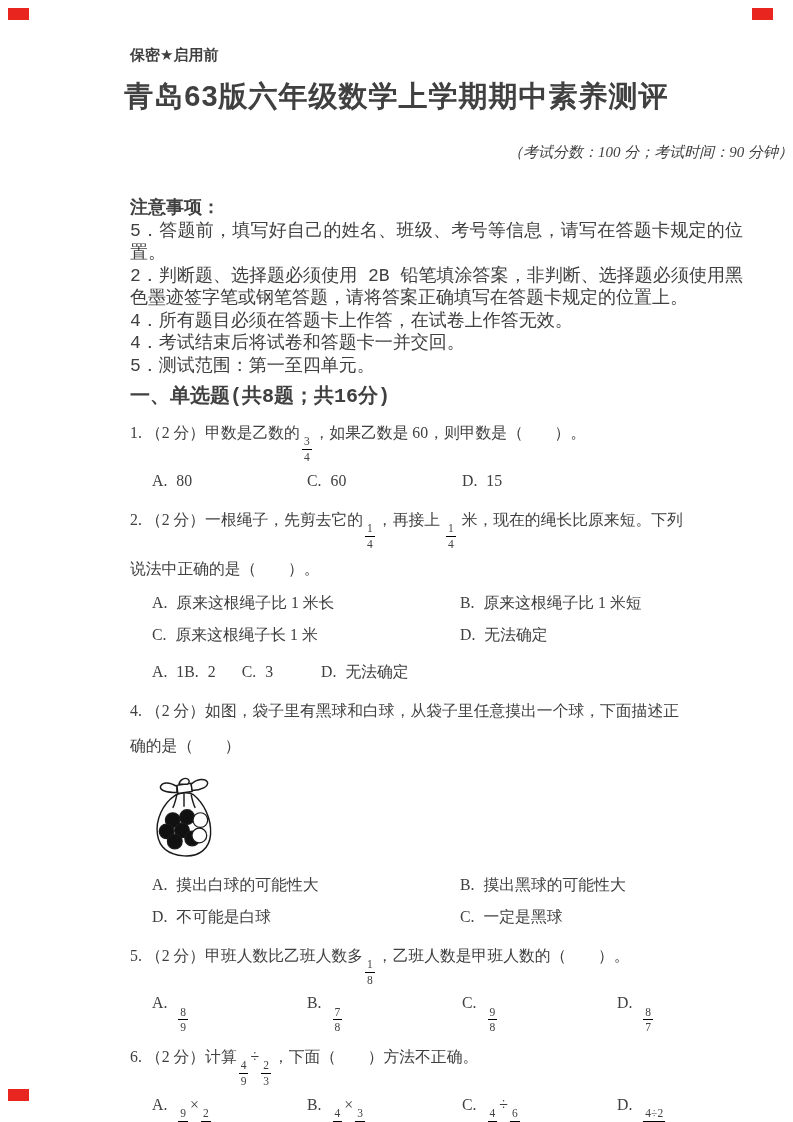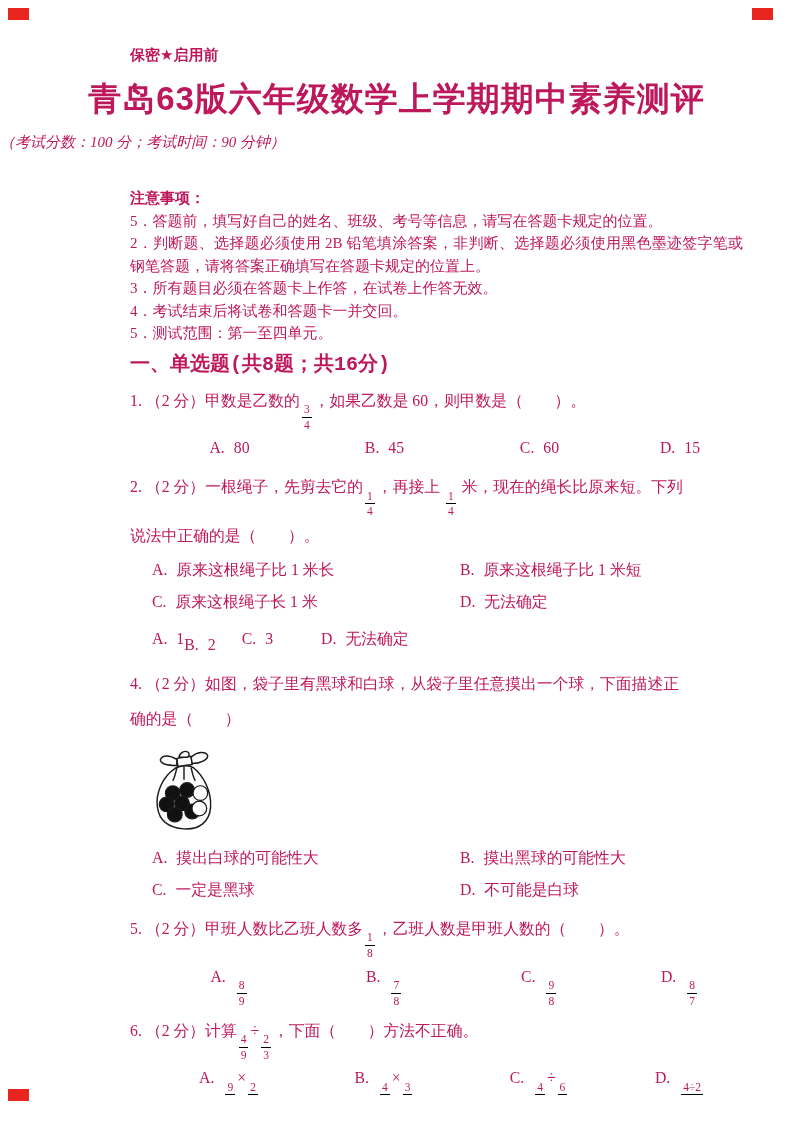--- a/index.html
+++ b/index.html
@@ -1,41 +1,41 @@
 <!DOCTYPE html>
 <html><head>
 <meta charset="utf-8">
 <style>
   html,body{margin:0;padding:0;background:#fff;}
-  .page{position:relative;width:793px;height:1122px;background:#fff;color:#be185d;
+  .page{position:relative;width:793px;height:1122px;background:#fff;color:#404040;
         font-family:"Liberation Serif","DejaVu Serif",serif;overflow:hidden;}
   .corner-mark{position:absolute;width:21px;height:12px;background:#e8251f;}
   .corner-mark.tl{left:8px;top:8px;}
   .corner-mark.tr{right:20px;top:8px;}
   .corner-mark.bl{left:8px;bottom:21px;}
   .secrecy{margin:46px 0 0 130px;font-family:"Liberation Sans","DejaVu Sans",sans-serif;
            font-weight:bold;font-size:15px;}
   .title{margin:12px 0 0;text-align:center;font-family:"Liberation Sans","DejaVu Sans",sans-serif;
-         font-weight:bold;font-size:33px;letter-spacing:1px;}
-  .subtitle{margin:11px 0 0;text-align:left;font-size:15px;font-style:italic;}
+         font-weight:bold;font-size:29px;letter-spacing:1px;}
+  .subtitle{margin:26px 0 0;text-align:right;font-size:15px;font-style:italic;}
   .content{margin:12px 50px 0 130px;}
-  .notices{font-family:Liberation Serif, serif;font-size:15px;line-height:22.5px;margin-top:35px;}
+  .notices{font-family:Liberation Mono, monospace;font-size:18px;line-height:22.5px;margin-top:35px;}
   .notices-heading{font-weight:bold;}
   .notice-item{text-align:justify;}
   .section-heading{margin-top:7px;font-family:Liberation Mono, monospace;
                    font-weight:bold;font-size:20px;line-height:26px;}
   .question{margin-top:5px;font-size:15.8px;}
   .stem{line-height:35px;text-align:justify;}
   .qnum{margin-right:4px;}
   .opts{margin-top:1px;line-height:32px;padding-left:22px;}
-  .opts-grid4{display:grid;grid-template-columns:155px 155px 155px auto;text-align:center;}
+  .opts-grid4{display:grid;grid-template-columns:155px 155px 155px auto;}
   .opts-grid2{display:grid;grid-template-columns:308px auto;}
   .opts-inline{display:flex;}
   .opts-inline .option:nth-child(1){}
-  .opts-inline .option:nth-child(2){margin-right:26px;margin-top:6px;}
+  .opts-inline .option:nth-child(2){margin-right:26px;}
   .opts-inline .option:nth-child(3){margin-right:48px;}
   .option .olabel{margin-right:9px;}
   .frac{display:inline-flex;flex-direction:column;align-items:center;vertical-align:-0.65em;
         line-height:1.1;margin:0 2px;font-size:11.5px;}
   .frac .num{padding:0 2px 1px;border-bottom:1px solid #000;}
   .frac .den{padding-top:1px;}
   .figure{margin:6px 0 4px 18px;}
 </style>
 </head>
 <body>
@@ -48,35 +48,34 @@
   <div class="secrecy">保密★启用前</div>
   <h1 class="title">青岛63版六年级数学上学期期中素养测评</h1>
   <div class="subtitle">（考试分数：100 分；考试时间：90 分钟）</div>
 
   <div class="content">
     <div class="notices">
       <div class="notices-heading">注意事项：</div>
       <div id="notices-list">
           <div class="notice-item">5．答题前，填写好自己的姓名、班级、考号等信息，请写在答题卡规定的位置。</div>
           <div class="notice-item">2．判断题、选择题必须使用 2B 铅笔填涂答案，非判断、选择题必须使用黑色墨迹签字笔或钢笔答题，请将答案正确填写在答题卡规定的位置上。</div>
-          <div class="notice-item">3．所有题目必须在答题卡上作答，在试卷上作答无效。</div>
+          <div class="notice-item">4．所有题目必须在答题卡上作答，在试卷上作答无效。</div>
           <div class="notice-item">4．考试结束后将试卷和答题卡一并交回。</div>
           <div class="notice-item">5．测试范围：第一至四单元。</div>
         </div>
     </div>
     <div class="section-heading">一、单选题(共8题；共16分)</div>
     <div id="questions">
         <div class="question">
           <div class="stem"><span class="qnum">1.</span>（2 分）甲数是乙数的<span class="frac">
               <span class="num">3</span>
               <span class="den">4</span>
             </span>，如果乙数是 60，则甲数是（　　）。</div>
           <div class="opts opts-grid4">
             <div class="option"><span class="olabel">A.</span>80</div>
-            <div class="option"><span class="olabel">B.</span>45</div>
             <div class="option"><span class="olabel">C.</span>60</div>
             <div class="option"><span class="olabel">D.</span>15</div>
           </div>
         </div>
         <div class="question">
           <div class="stem"><span class="qnum">2.</span>（2 分）一根绳子，先剪去它的<span class="frac">
               <span class="num">1</span>
               <span class="den">4</span>
             </span>，再接上 <span class="frac">
               <span class="num">1</span>
@@ -111,22 +110,22 @@
               <circle cx="51" cy="50" r="7.2" fill="#ffffff" stroke="#1a1a1a" stroke-width="1.2"></circle>
               <circle cx="18" cy="61" r="7.2" fill="#111" stroke="#1a1a1a" stroke-width="1.2"></circle>
               <circle cx="33" cy="60" r="7.2" fill="#111" stroke="#1a1a1a" stroke-width="1.2"></circle>
               <circle cx="26" cy="71" r="7.2" fill="#111" stroke="#1a1a1a" stroke-width="1.2"></circle>
               <circle cx="43" cy="68" r="7.2" fill="#111" stroke="#1a1a1a" stroke-width="1.2"></circle>
               <circle cx="50" cy="65" r="7.2" fill="#ffffff" stroke="#1a1a1a" stroke-width="1.2"></circle>
             </svg></div>
           <div class="opts opts-grid2">
             <div class="option"><span class="olabel">A.</span>摸出白球的可能性大</div>
             <div class="option"><span class="olabel">B.</span>摸出黑球的可能性大</div>
+            <div class="option"><span class="olabel">D.</span>不可能是白球</div>
             <div class="option"><span class="olabel">C.</span>一定是黑球</div>
-            <div class="option"><span class="olabel">D.</span>不可能是白球</div>
           </div>
         </div>
         <div class="question">
           <div class="stem"><span class="qnum">5.</span>（2 分）甲班人数比乙班人数多<span class="frac">
               <span class="num">1</span>
               <span class="den">8</span>
             </span>，乙班人数是甲班人数的（　　）。</div>
           <div class="opts opts-grid4">
             <div class="option"><span class="olabel">A.</span><span class="frac">
                 <span class="num">8</span>

